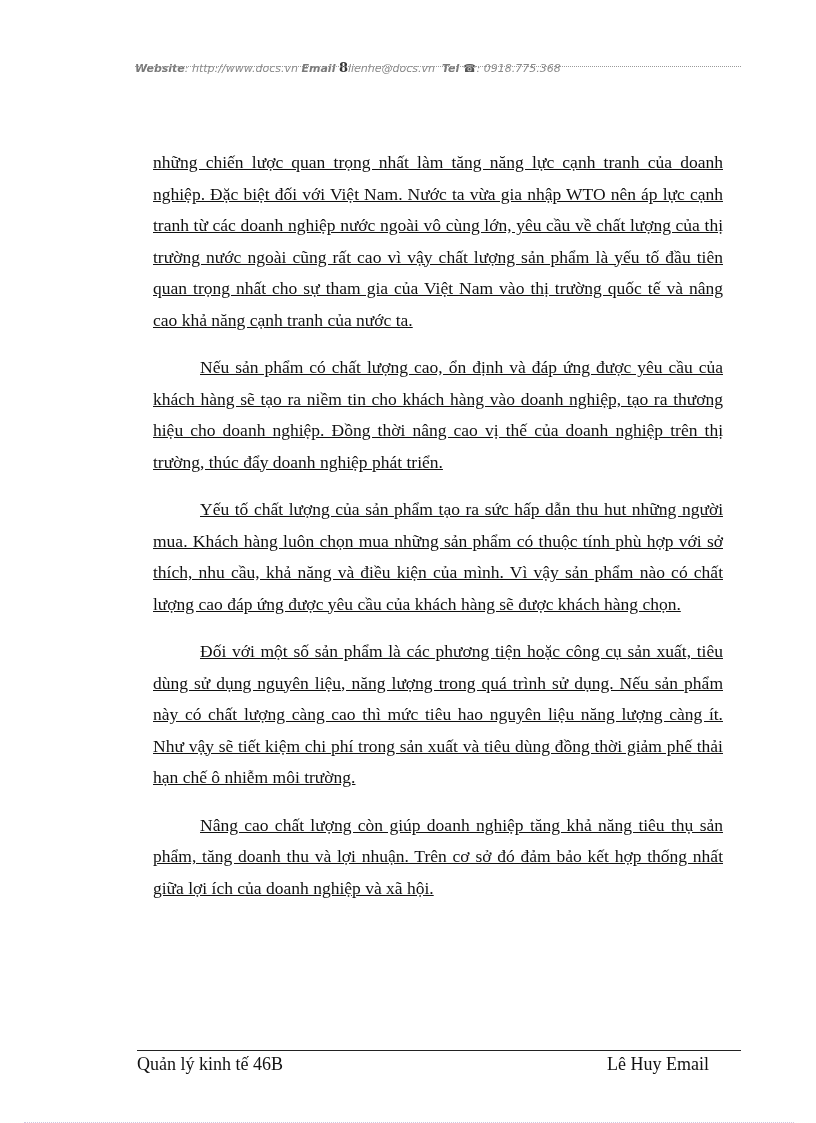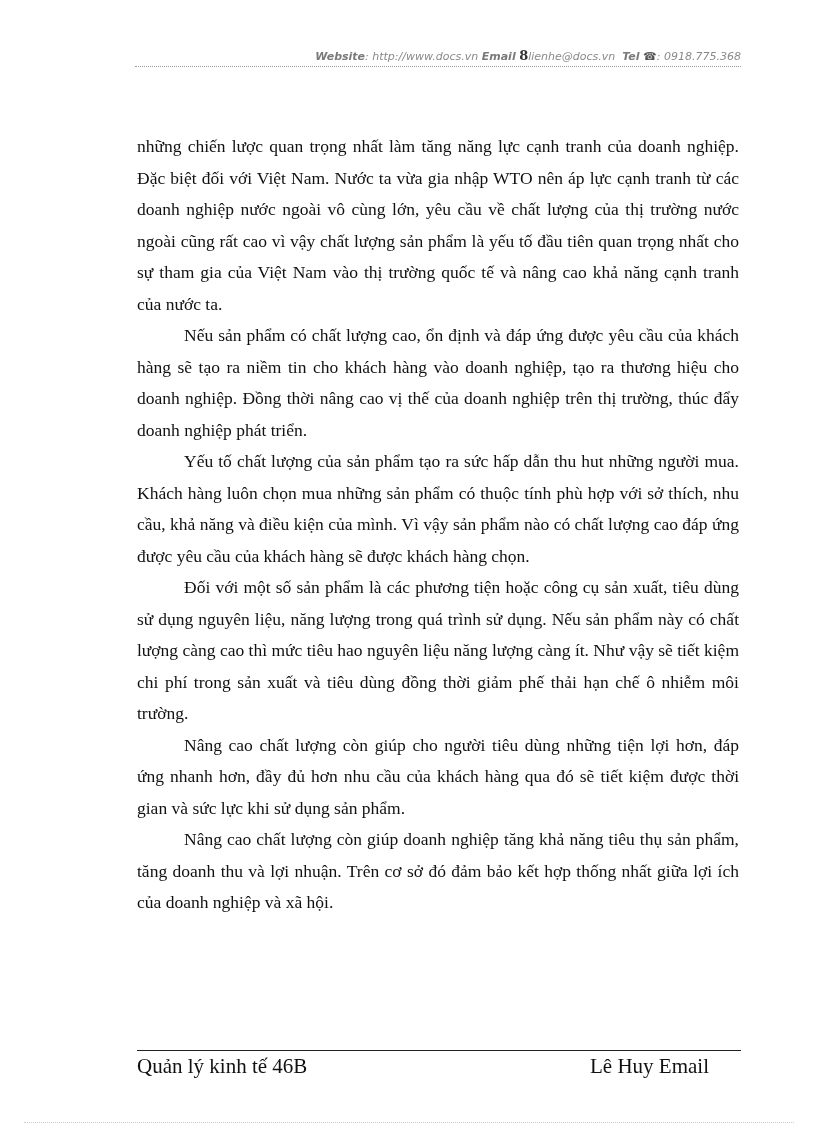--- a/index.html
+++ b/index.html
@@ -1,42 +1,42 @@
 <!DOCTYPE html>
 <html><head>
   <meta charset="utf-8">
   <style>
     html, body { margin: 0; padding: 0; background: #ffffff; }
     body { width: 816px; height: 1123px; position: relative; overflow: hidden; }
     .header {
-      position: absolute; left: 135px; top: 48px; width: 606px;
-      text-align: right; font-family: "DejaVu Sans", sans-serif;
+      position: absolute; left: 135px; top: 60px; width: 606px;
+      text-align: left; font-family: "DejaVu Sans", sans-serif;
       font-size: 11px; font-style: italic; color: #8a8a8a; white-space: nowrap;
     }
     .header b { font-weight: bold; color: #7a7a7a; }
     .header .icon { font-style: normal; color: #333; font-weight: bold; font-family: "DejaVu Serif", serif; font-size: 13px; }
     .header .phone-icon { font-style: normal; color: #555; font-size: 11px; }
     .header-rule {
       position: absolute; left: 135px; top: 66px; width: 606px; height: 0;
       border-top: 1px dotted #9a9a9a;
     }
     .body-text {
       position: absolute; left: 137px; top: 131px; width: 602px;
       font-family: "Liberation Serif", serif; font-size: 17.5px;
       line-height: 31.5px; color: #111; text-align: justify;
     }
-    .body-text p { margin: 0; }
+    .body-text p { margin: 16px; text-decoration: underline; }
     .body-text p.indent { text-indent: 47px; }
     .footer-rule {
       position: absolute; left: 137px; top: 1050px; width: 604px; height: 0;
       border-top: 1px solid #222;
     }
     .footer {
       position: absolute; left: 137px; top: 1054px; width: 572px;
-      font-family: "Liberation Serif", serif; font-size: 21px; color: #111;
+      font-family: "Liberation Serif", serif; font-size: 18px; color: #111;
       display: flex; justify-content: space-between; text-align: center;
     }
     .page-bottom-rule {
       position: absolute; left: 24px; top: 1122px; width: 770px; height: 0;
       border-top: 1px dotted #d0c8e0;
     }
   </style>
 </head>
 <body>
 
@@ -47,21 +47,20 @@
   &nbsp;<b>Tel</b>
   <span class="phone-icon">☎</span><span>: 0918.775.368</span>
 </div>
 <div class="header-rule"></div>
 
 <div class="body-text">
   <p>những chiến lược quan trọng nhất làm tăng năng lực cạnh tranh của doanh nghiệp. Đặc biệt đối với Việt Nam. Nước ta vừa gia nhập WTO nên áp lực cạnh tranh từ các doanh nghiệp nước ngoài vô cùng lớn, yêu cầu về chất lượng của thị trường nước ngoài cũng rất cao vì vậy chất lượng sản phẩm là yếu tố đầu tiên quan trọng nhất cho sự tham gia của Việt Nam vào thị trường quốc tế và nâng cao khả năng cạnh tranh của nước ta.</p>
   <p class="indent">Nếu sản phẩm có chất lượng cao, ổn định và đáp ứng được yêu cầu của khách hàng sẽ tạo ra niềm tin  cho khách hàng vào doanh nghiệp, tạo ra thương hiệu cho doanh nghiệp. Đồng thời nâng cao vị thế của doanh nghiệp trên thị trường, thúc đẩy doanh nghiệp phát triển.</p>
   <p class="indent">Yếu tố chất lượng của sản phẩm tạo ra sức hấp dẫn thu hut những người mua. Khách hàng luôn chọn mua những sản phẩm có thuộc tính phù hợp với sở thích, nhu cầu, khả năng và điều kiện của mình. Vì vậy sản phẩm nào có chất lượng cao đáp ứng được yêu cầu của khách hàng sẽ được khách hàng chọn.</p>
   <p class="indent">Đối với một số sản phẩm là các phương tiện hoặc công cụ sản xuất, tiêu dùng sử dụng nguyên liệu, năng lượng trong quá trình sử dụng. Nếu sản phẩm này có chất lượng càng cao thì mức tiêu hao nguyên liệu năng lượng càng ít. Như vậy sẽ tiết kiệm chi phí trong sản xuất và tiêu dùng đồng thời giảm phế thải hạn chế ô nhiễm môi trường.</p>
-  <p class="indent">Nâng cao chất lượng còn giúp cho người tiêu dùng những tiện lợi hơn, đáp ứng nhanh hơn, đầy đủ hơn nhu cầu của khách hàng qua đó sẽ tiết kiệm được thời gian và sức lực khi sử dụng sản phẩm.</p>
   <p class="indent">Nâng cao chất lượng còn giúp doanh nghiệp tăng khả năng tiêu thụ sản phẩm, tăng doanh thu và lợi nhuận. Trên cơ sở đó đảm bảo kết hợp thống nhất giữa lợi ích của doanh nghiệp và xã hội.</p>
 </div>
 
 <div class="footer-rule"></div>
 <div class="footer">
   <span>Quản lý kinh tế 46B</span>
   <span>Lê Huy Email</span>
 </div>
 <div class="page-bottom-rule"></div>
 

